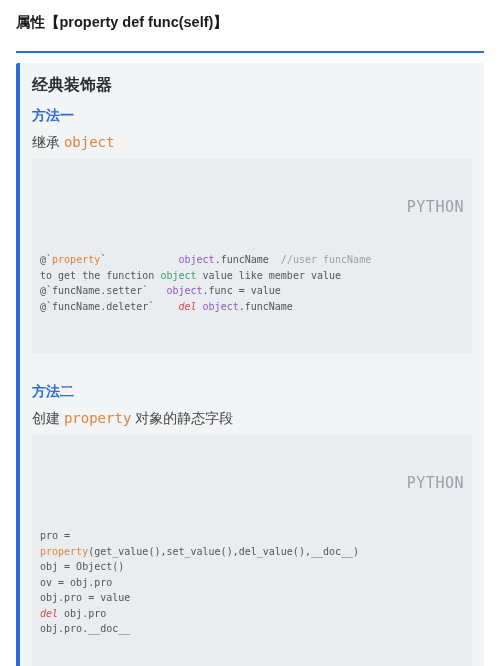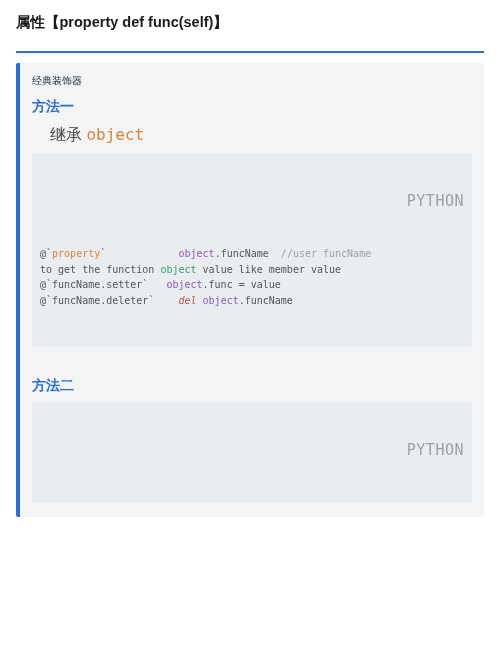--- a/index.html
+++ b/index.html
@@ -21,37 +21,37 @@
     margin-bottom: 10px;
   }
   .note-block {
     background: #f2f4f6;
     border-left: 4px solid #2a6dd8;
     border-radius: 2px;
     padding: 10px 12px 14px 12px;
     margin-bottom: 14px;
   }
   .note-header {
-    font-size: 10px;
-    font-weight: 400;
+    font-size: 16px;
+    font-weight: 700;
     color: #2a2e33;
     margin-bottom: 6px;
   }
   .note-desc {
     font-size: 10.5px;
     color: #444;
     margin-bottom: 8px;
   }
   .method-label {
     font-size: 14px;
     font-weight: 700;
     color: #2a6dd8;
     margin: 8px 0 6px 0;
   }
-  .sub-line { font-size: 16px; color: #444; margin-bottom: 6px; margin-left: 18px; }
+  .sub-line { font-size: 14px; color: #444; margin-bottom: 6px; }
   .sub-line .kw-orange { color: #e0833a; font-family: ui-monospace, Menlo, Consolas, monospace; }
   .code-area {
     background: #e9edef;
     border-radius: 2px;
     padding: 6px 8px 8px 8px;
     font-family: ui-monospace, Menlo, Consolas, monospace;
     font-size: 10px;
     color: #555;
     position: relative;
     line-height: 1.55;
@@ -86,16 +86,27 @@
   <div class="code-area">
     <div class="code-lang">PYTHON</div>
     <div>@`<span class="tk-orange">property</span>`            <span class="tk-purple">object</span>.funcName <span class="tk-comment"> //user funcName</span>
 to get the function <span class="tk-green">object</span> value like member value
 @`funcName.setter`   <span class="tk-purple">object</span>.func = value
 @`funcName.deleter`    <span class="tk-red">del</span> <span class="tk-purple">object</span>.funcName
 </div>
   </div>
 
   <div class="method-label" style="margin-top:28px">方法二</div>
+  <div class="sub-line">
+    <span>创建 </span><span class="kw-orange">property</span><span> 对象的静态字段</span>
+  </div>
   <div class="code-area">
     <div class="code-lang">PYTHON</div>
+    <div>pro =
+<span class="tk-orange">property</span>(get_value(),set_value(),del_value(),__doc__)
+obj = Object()
+ov = obj.pro
+obj.pro = value
+<span class="tk-red">del</span> obj.pro
+obj.pro.__doc__
+</div>
   </div>
 </div>
 
 </body></html>

